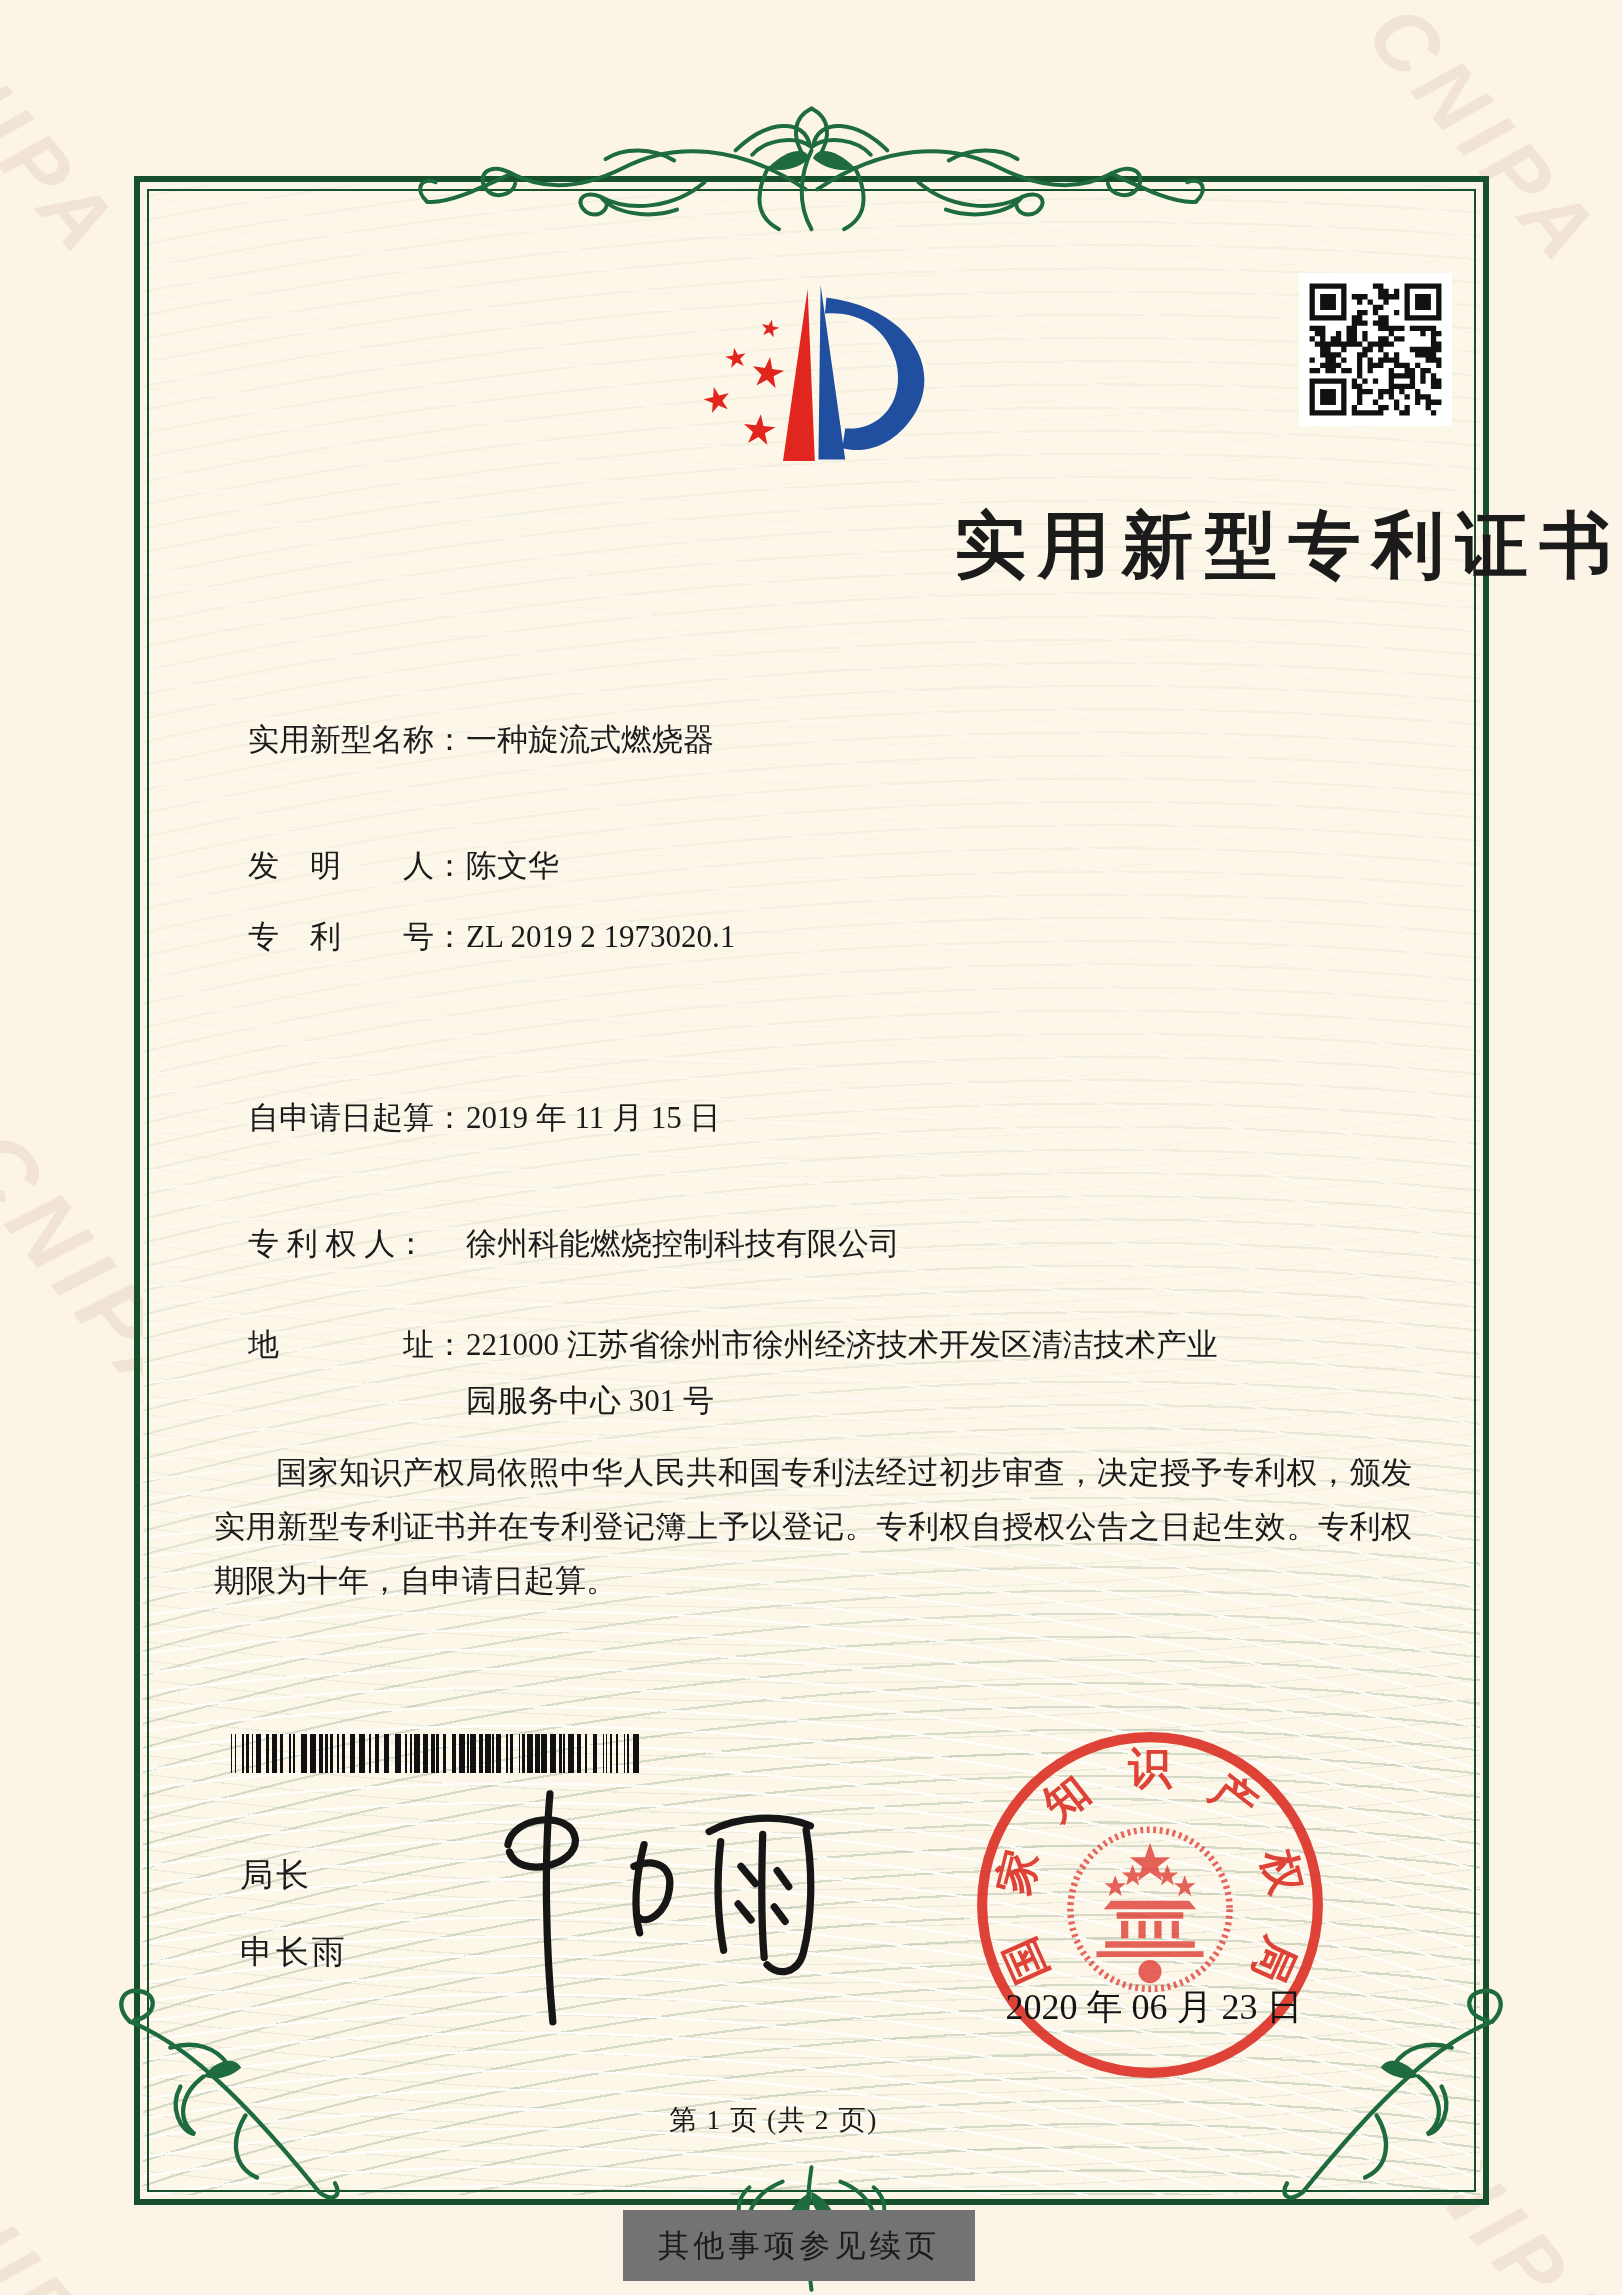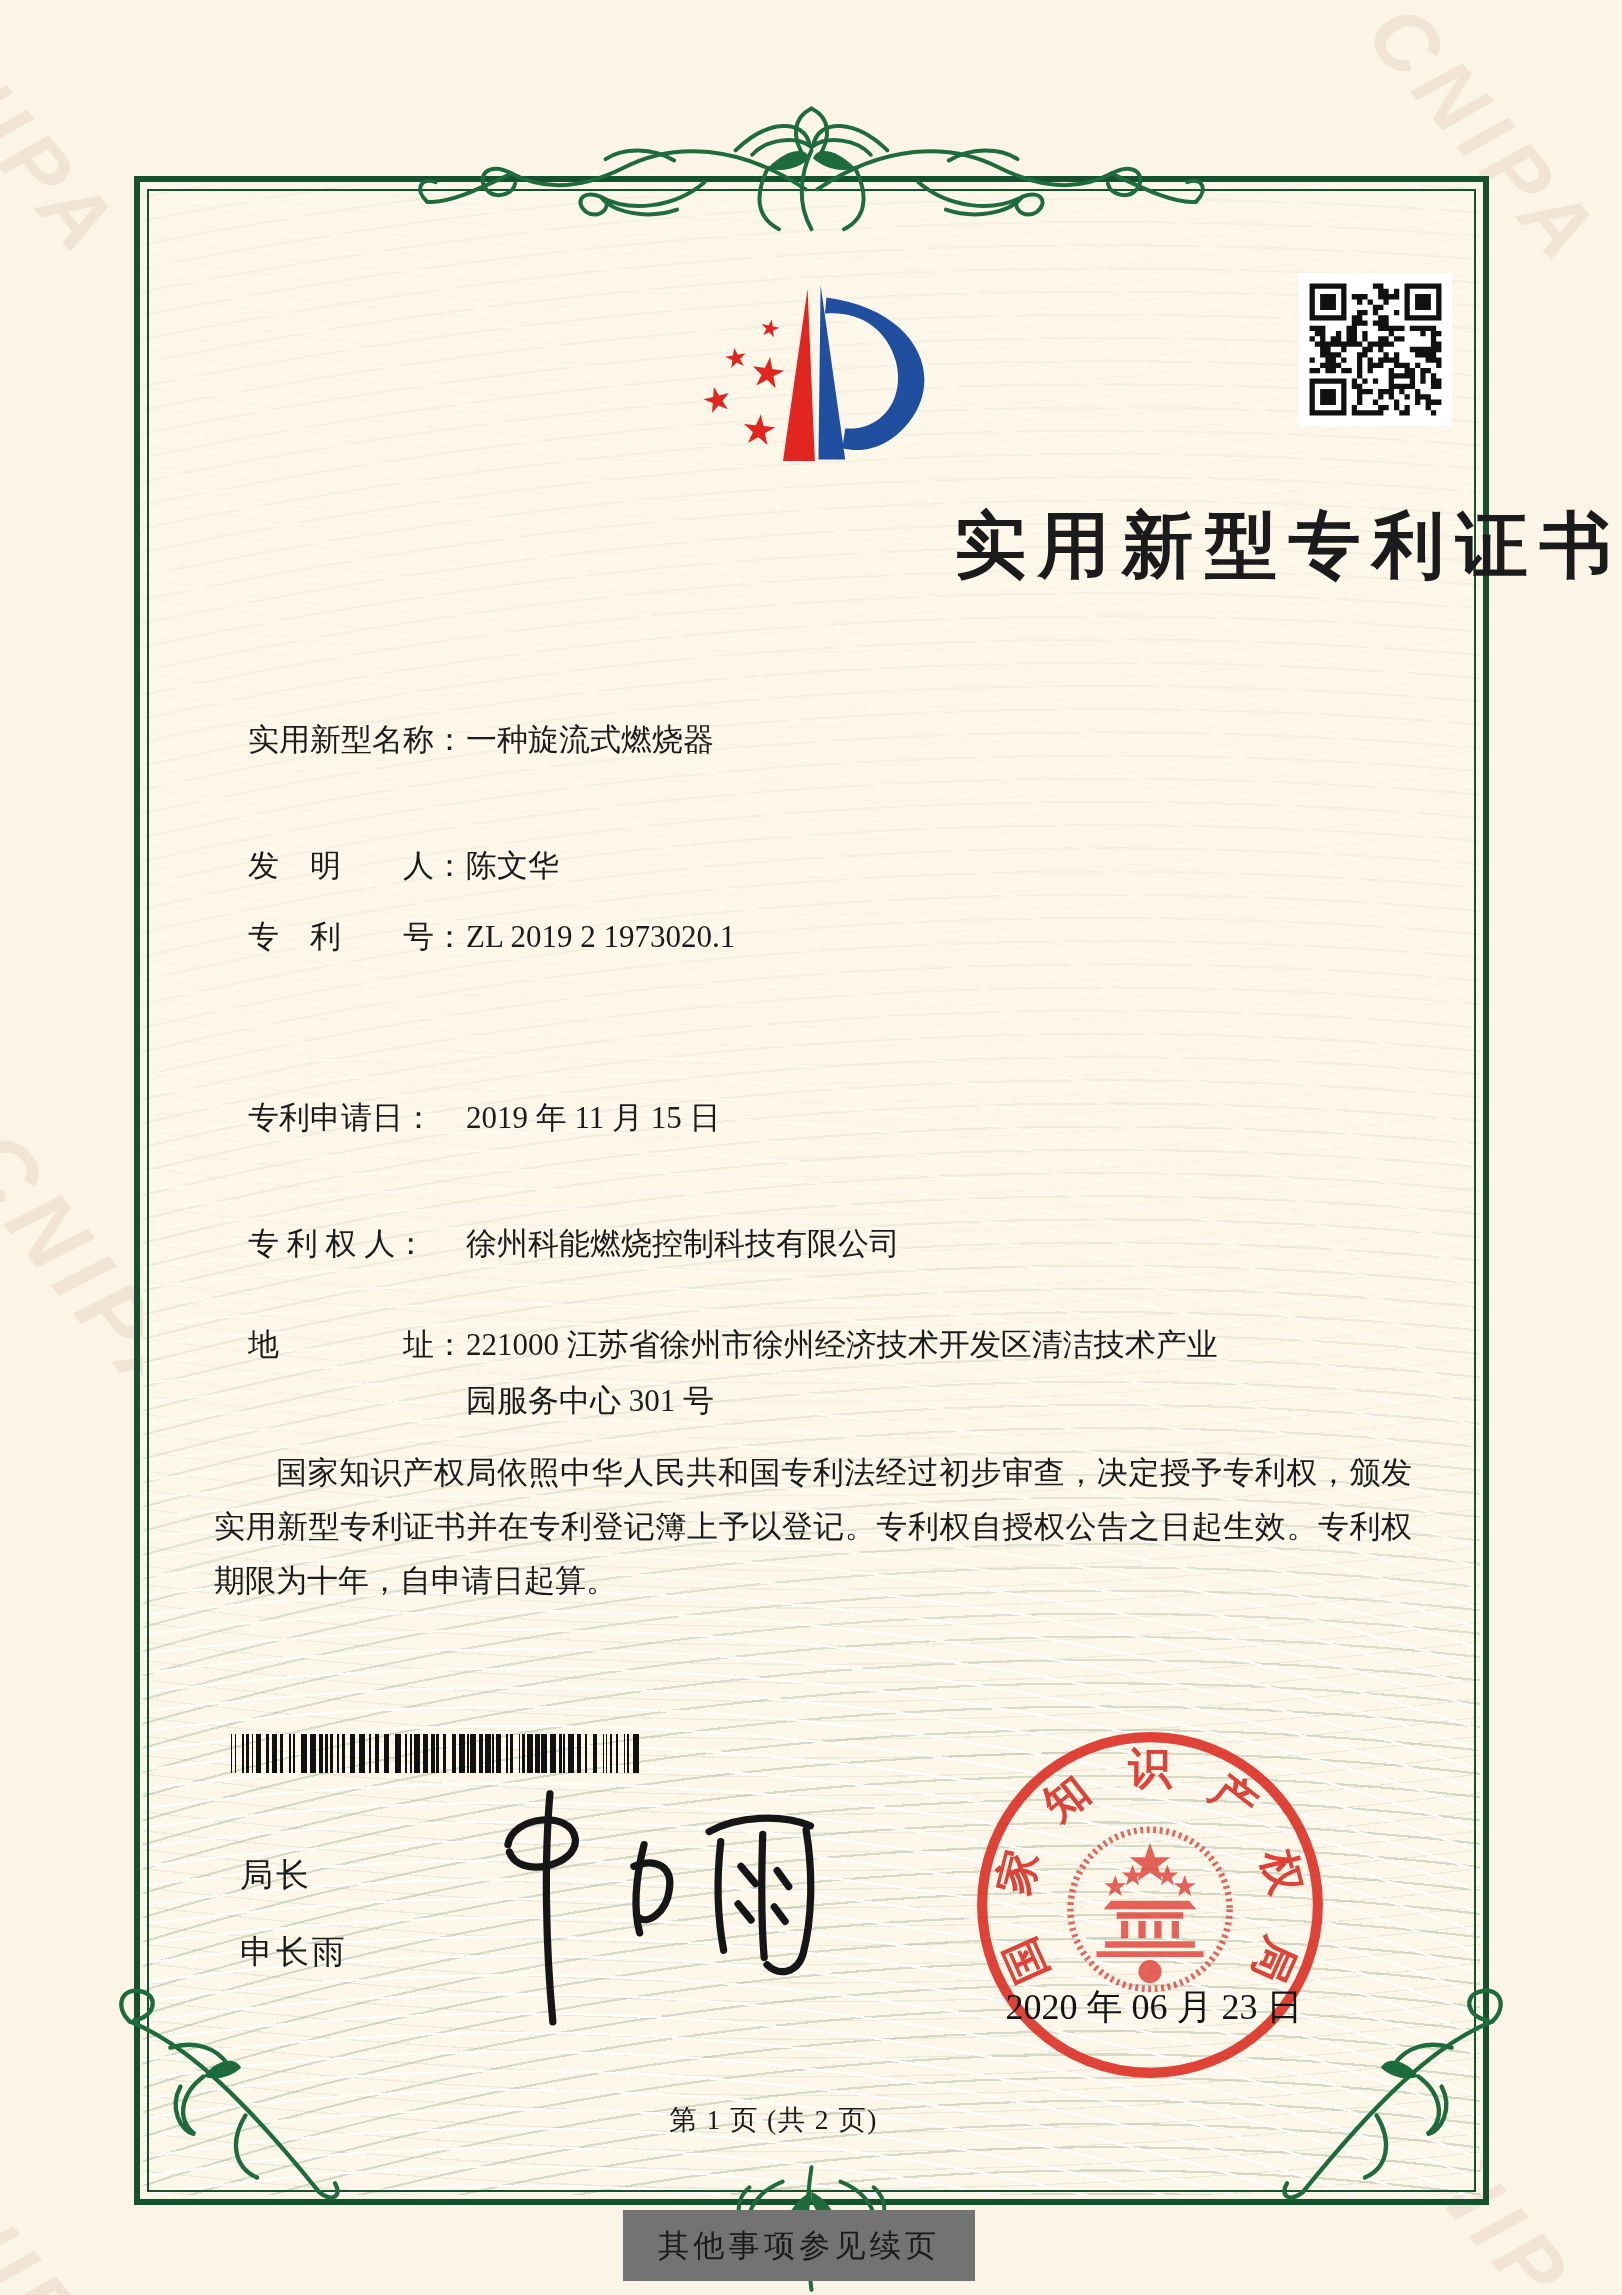--- a/index.html
+++ b/index.html
@@ -175,21 +175,21 @@
   <div class="row single" style="top:675px;">
     <span class="lab">实用新型名称：</span><span class="val">一种旋流式燃烧器</span>
   </div>
   <div class="row single" style="top:801px;">
     <span class="lab">发　明　　人：</span><span class="val">陈文华</span>
   </div>
   <div class="row single" style="top:872px;">
     <span class="lab">专　利　　号：</span><span class="val">ZL 2019 2 1973020.1</span>
   </div>
   <div class="row single" style="top:1053px;">
-    <span class="lab">专利申请日：</span><span class="val">2019 年 11 月 15 日</span>
+    <span class="lab">自申请日起算：</span><span class="val">2019 年 11 月 15 日</span>
   </div>
   <div class="row single" style="top:1179px;">
     <span class="lab">专 利 权 人：</span><span class="val">徐州科能燃烧控制科技有限公司</span>
   </div>
   <div class="row" style="top:1274px;">
     <span class="lab" style="line-height:56px;">地　　　　址：</span><span class="val">221000 江苏省徐州市徐州经济技术开发区清洁技术产业
 园服务中心 301 号</span>
   </div>
 
   <div class="para" style="top:1446px;">国家知识产权局依照中华人民共和国专利法经过初步审查，决定授予专利权，颁发实用新型专利证书并在专利登记簿上予以登记。专利权自授权公告之日起生效。专利权期限为十年，自申请日起算。</div>

